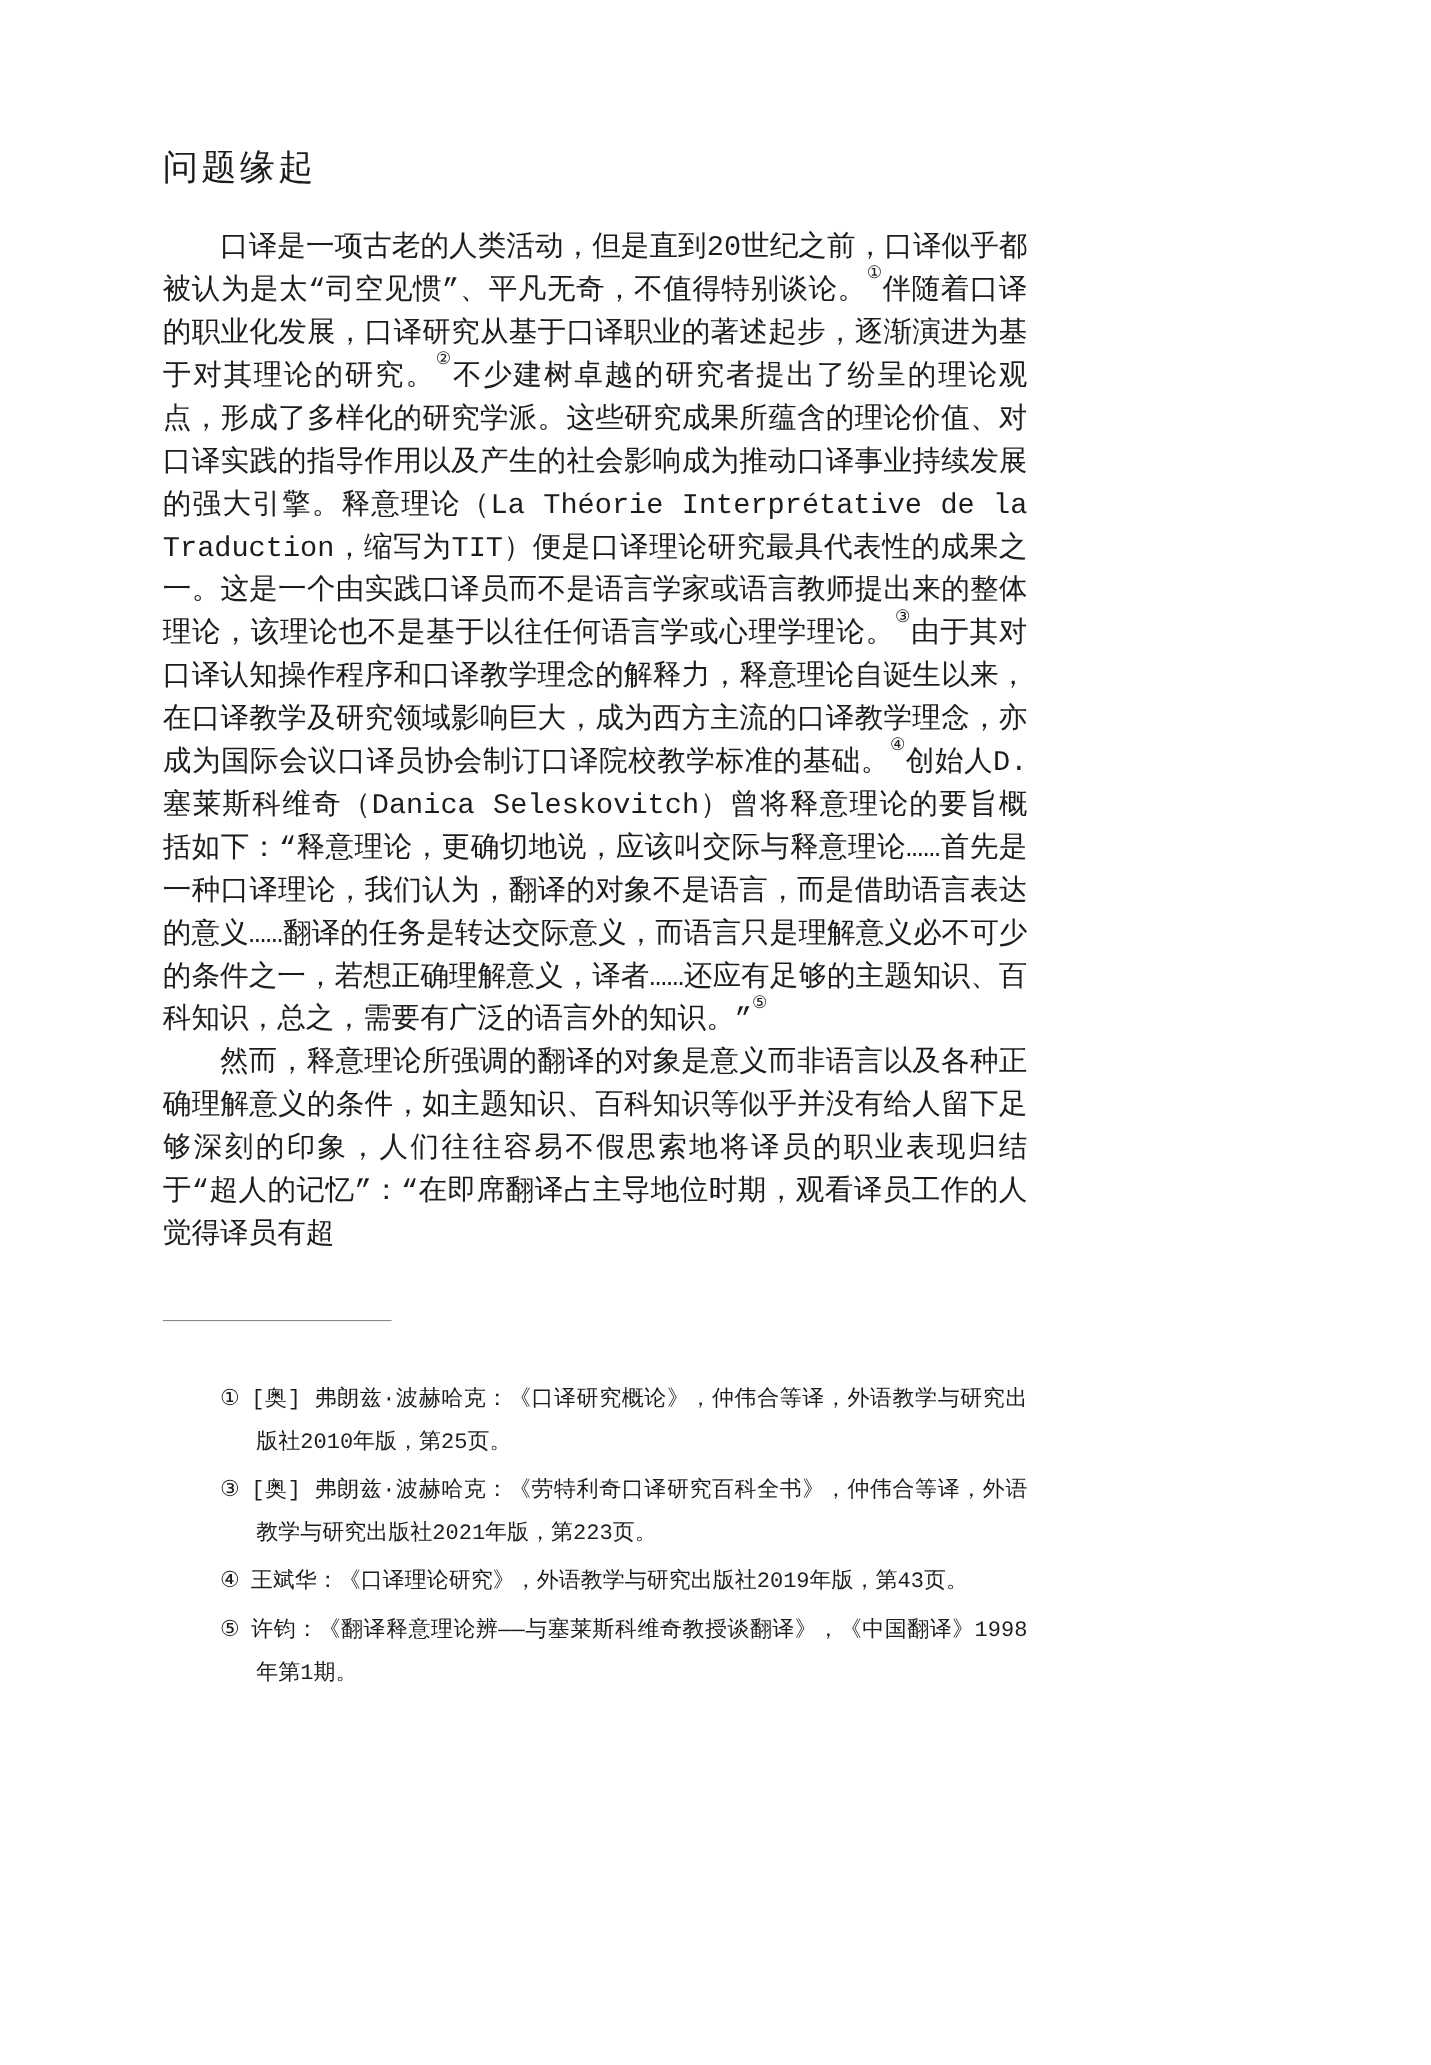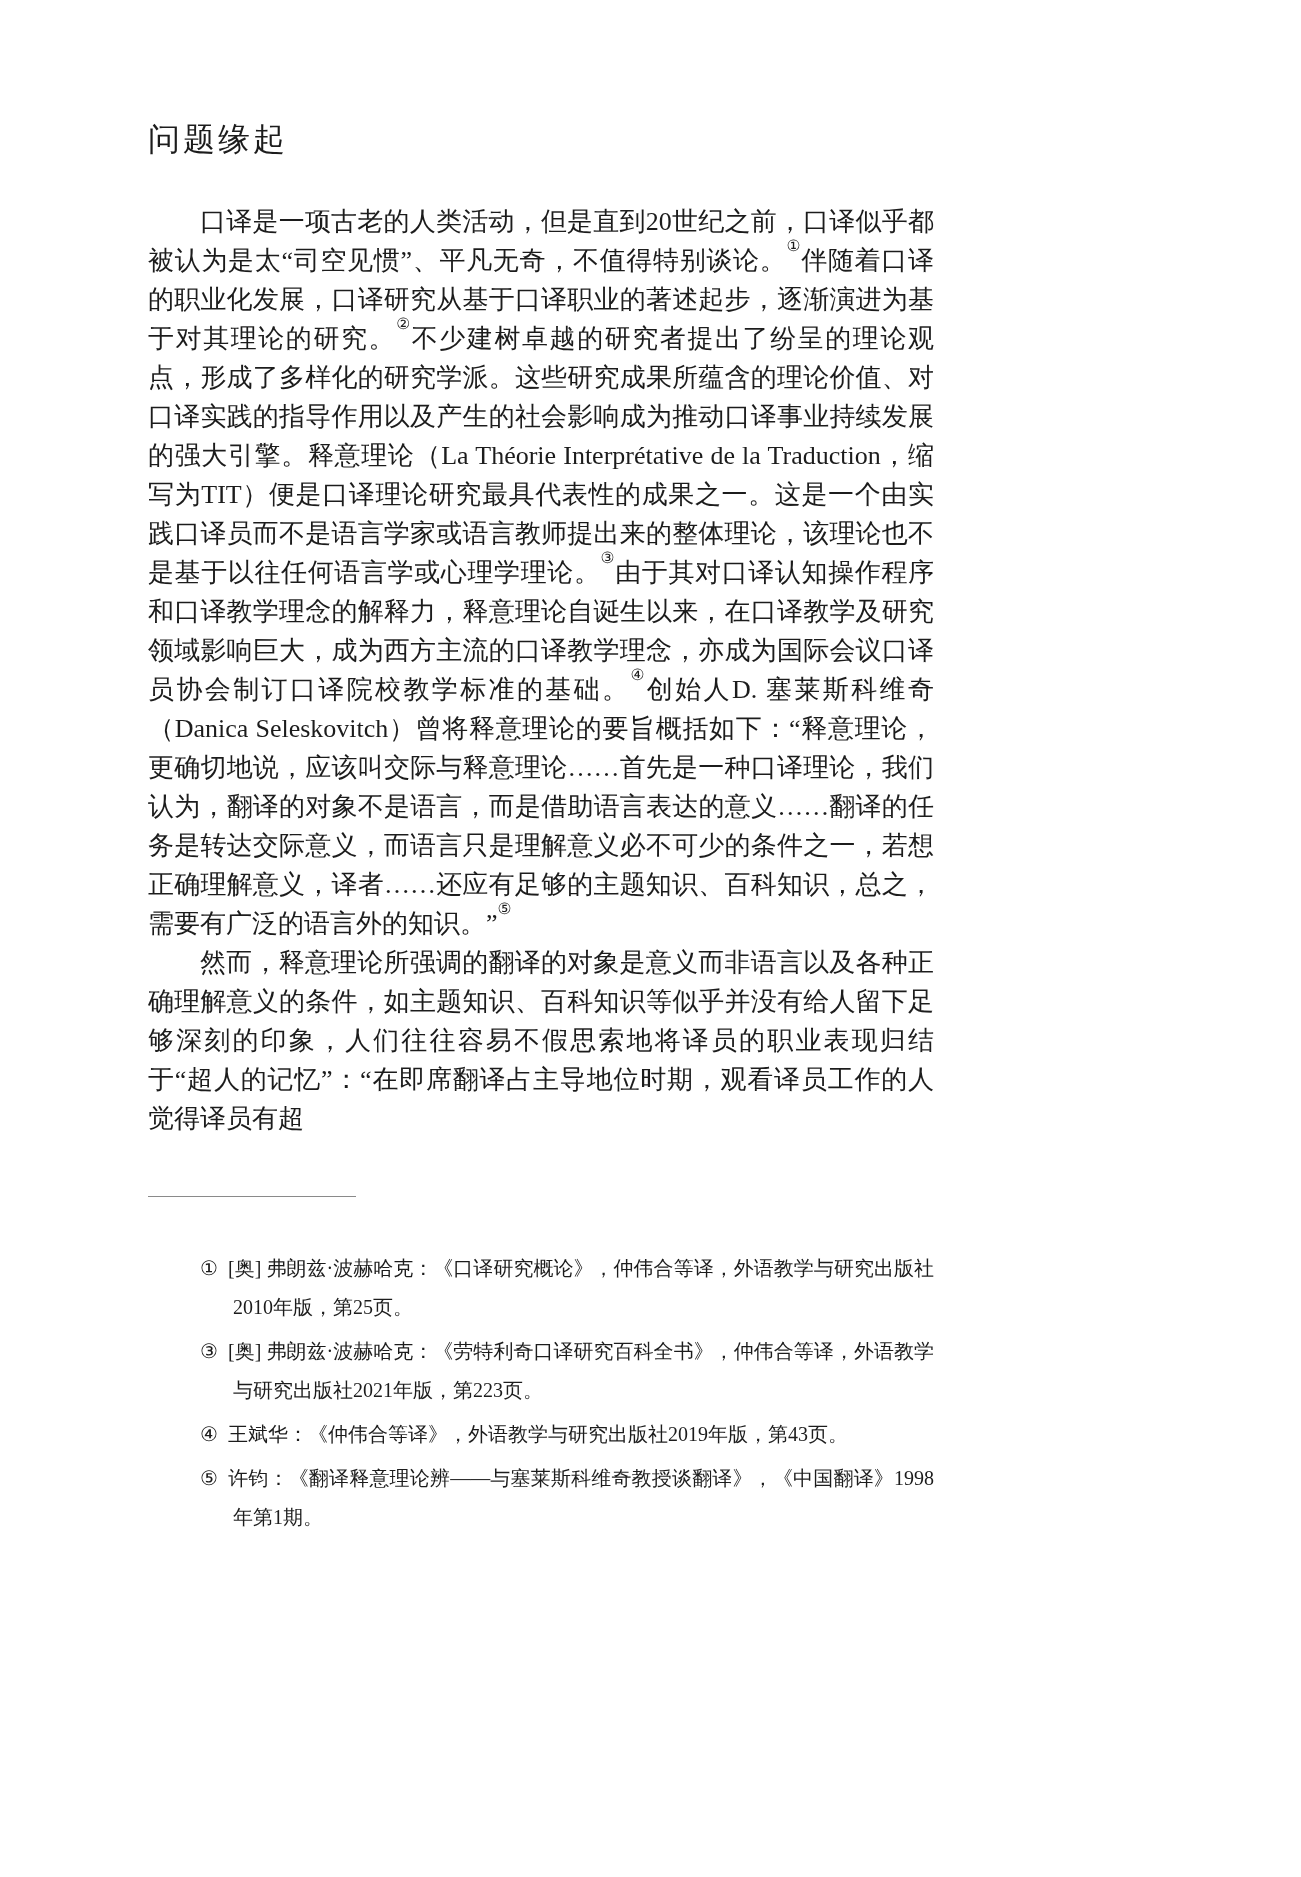--- a/index.html
+++ b/index.html
@@ -12,32 +12,33 @@
     width:1301px;
     min-height:1877px;
     background:var(--background);
     color:var(--text);
     font-family:"Liberation Serif","DejaVu Serif",serif;
     position:relative;
   }
   .page{
     position:absolute;
     left:148px;
-    top:120px;
+    top:136px;
     width:786px;
+    font-family:Liberation Mono, monospace;
   }
   .title{
     font-size:32px;
     font-weight:400;
     letter-spacing:3px;
     margin:0;
     line-height:1.2;
   }
   .body-text{
-    margin-top:44px;
+    margin-top:32px;
     font-size:26px;
     line-height:39px;
     text-align:justify;
   }
   .body-text p{
     margin:0;
     text-indent:2em;
   }
   sup.fn-ref{
     font-size:0.6em;
@@ -77,16 +78,16 @@
   <div class="body-text">
       <p><span>口译是一项古老的人类活动，但是直到20世纪之前，口译似乎都被认为是太“司空见惯”、平凡无奇，不值得特别谈论。</span><sup class="fn-ref">①</sup><span>伴随着口译的职业化发展，口译研究从基于口译职业的著述起步，逐渐演进为基于对其理论的研究。</span><sup class="fn-ref">②</sup><span>不少建树卓越的研究者提出了纷呈的理论观点，形成了多样化的研究学派。这些研究成果所蕴含的理论价值、对口译实践的指导作用以及产生的社会影响成为推动口译事业持续发展的强大引擎。释意理论（La Théorie Interprétative de la Traduction，缩写为TIT）便是口译理论研究最具代表性的成果之一。这是一个由实践口译员而不是语言学家或语言教师提出来的整体理论，该理论也不是基于以往任何语言学或心理学理论。</span><sup class="fn-ref">③</sup><span>由于其对口译认知操作程序和口译教学理念的解释力，释意理论自诞生以来，在口译教学及研究领域影响巨大，成为西方主流的口译教学理念，亦成为国际会议口译员协会制订口译院校教学标准的基础。</span><sup class="fn-ref">④</sup><span>创始人D. 塞莱斯科维奇（Danica Seleskovitch）曾将释意理论的要旨概括如下：“释意理论，更确切地说，应该叫交际与释意理论……首先是一种口译理论，我们认为，翻译的对象不是语言，而是借助语言表达的意义……翻译的任务是转达交际意义，而语言只是理解意义必不可少的条件之一，若想正确理解意义，译者……还应有足够的主题知识、百科知识，总之，需要有广泛的语言外的知识。”</span><sup class="fn-ref">⑤</sup></p>
       <p><span>然而，释意理论所强调的翻译的对象是意义而非语言以及各种正确理解意义的条件，如主题知识、百科知识等似乎并没有给人留下足够深刻的印象，人们往往容易不假思索地将译员的职业表现归结于“超人的记忆”：“在即席翻译占主导地位时期，观看译员工作的人觉得译员有超</span></p>
     </div>
 
   <hr class="fn-rule">
 
   <div class="footnotes">
       <div class="footnote"><span class="fn-marker">①</span><span>[奥] 弗朗兹·波赫哈克：《口译研究概论》，仲伟合等译，外语教学与研究出版社2010年版，第25页。</span></div>
       <div class="footnote"><span class="fn-marker">③</span><span>[奥] 弗朗兹·波赫哈克：《劳特利奇口译研究百科全书》，仲伟合等译，外语教学与研究出版社2021年版，第223页。</span></div>
-      <div class="footnote"><span class="fn-marker">④</span><span>王斌华：《仲伟合等译》，外语教学与研究出版社2019年版，第43页。</span></div>
+      <div class="footnote"><span class="fn-marker">④</span><span>王斌华：《口译理论研究》，外语教学与研究出版社2019年版，第43页。</span></div>
       <div class="footnote"><span class="fn-marker">⑤</span><span>许钧：《翻译释意理论辨——与塞莱斯科维奇教授谈翻译》，《中国翻译》1998年第1期。</span></div>
     </div>
 </div>
 
 </body></html>

